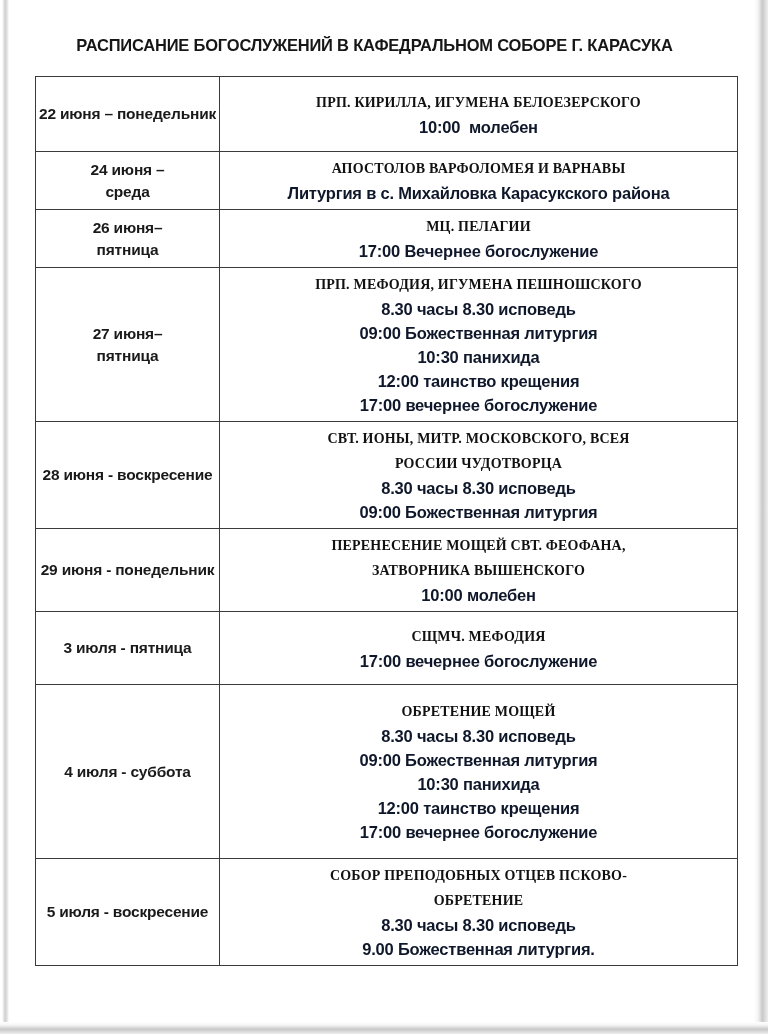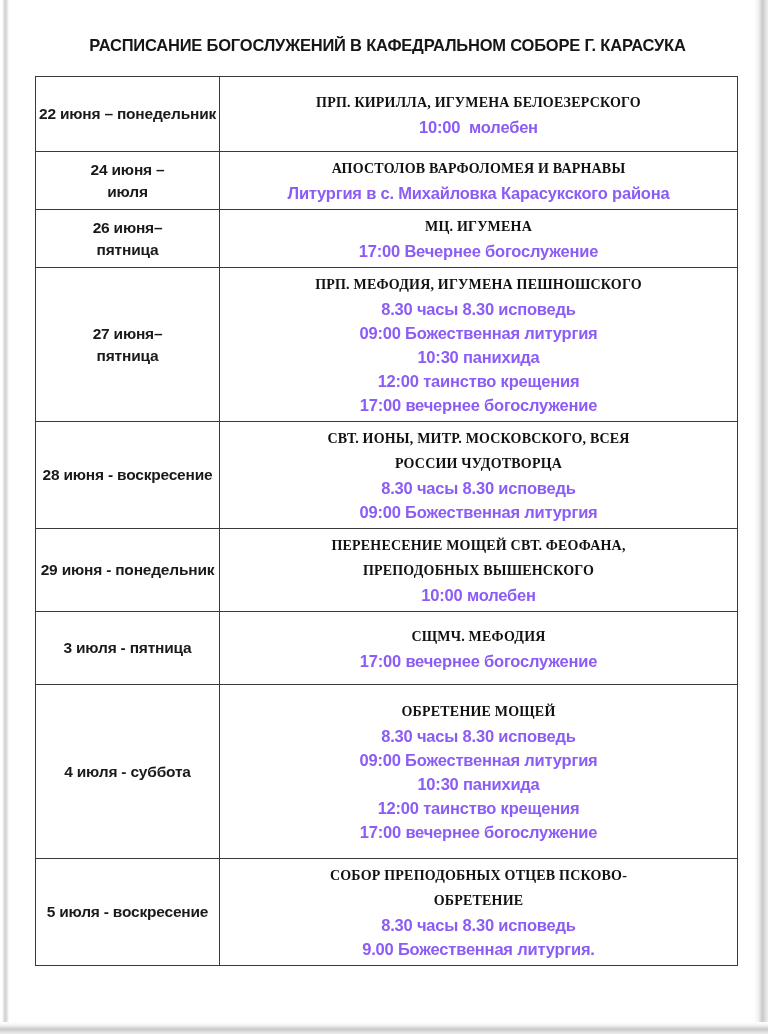--- a/index.html
+++ b/index.html
@@ -11,21 +11,21 @@
   
   .edge{position:absolute;pointer-events:none;}
   .edge-left{left:2px;top:0;width:7px;height:100%;
     background:linear-gradient(to right,#ffffff,#cfcfcf 45%,#e9e9e9 80%,#ffffff);}
   .edge-right{right:0;top:0;width:14px;height:100%;
     background:linear-gradient(to left,#efefef,#c9c9c9 40%,#f3f3f3 70%,#ffffff);}
   .edge-bottom{left:0;bottom:0;width:100%;height:12px;
     background:linear-gradient(to top,#ededed,#c9c9c9 40%,#f5f5f5 75%,#ffffff);}
 
   .doc-title{
-    position:absolute;left:37px;top:36px;width:701px;
+    position:absolute;left:24px;top:36px;width:701px;
     text-align:center;font-weight:bold;font-size:16.5px;letter-spacing:-0.2px;
     color:#161616;
   }
 
   .schedule{
     position:absolute;left:35px;top:76px;width:701px;
     border:1px solid #3a3a3a;
     display:flex;flex-direction:column;
     background:#fff;
   }
@@ -42,21 +42,21 @@
   .service-cell{
     flex:1;display:flex;flex-direction:column;justify-content:center;align-items:center;
     text-align:center;padding:4px 10px;
   }
   .title-line{
     font-family:"Liberation Serif","DejaVu Serif",serif;
     font-weight:bold;font-size:14px;line-height:25px;color:#111;
     letter-spacing:0.2px;
   }
   .event-line{
-    font-weight:bold;font-size:16.5px;line-height:24px;color:#8b5cf6;
+    font-weight:bold;font-size:16.5px;line-height:24px;color:#0f172a;
     letter-spacing:-0.2px;white-space:pre-wrap;
   }
   
   .row:nth-child(1){min-height:74px;}
   .row:nth-child(2){min-height:56px;}
   .row:nth-child(3){min-height:57px;}
   .row:nth-child(4){min-height:151px;}
   .row:nth-child(5){min-height:104px;}
   .row:nth-child(6){min-height:81px;}
   .row:nth-child(7){min-height:72px;}
@@ -79,35 +79,35 @@
       </div>
     <div class="cell service-cell">
         <div class="title-line">ПРП. КИРИЛЛА, ИГУМЕНА БЕЛОЕЗЕРСКОГО</div>
         <div class="event-line">10:00  молебен</div>
       </div>
   </div>
 
   <div class="row">
     <div class="cell date-cell">
         <div class="date-line">24 июня –</div>
-        <div class="date-line">июля</div>
+        <div class="date-line">среда</div>
       </div>
     <div class="cell service-cell">
         <div class="title-line">АПОСТОЛОВ ВАРФОЛОМЕЯ И ВАРНАВЫ</div>
         <div class="event-line">Литургия в с. Михайловка Карасукского района</div>
       </div>
   </div>
 
   <div class="row">
     <div class="cell date-cell">
         <div class="date-line">26 июня–</div>
         <div class="date-line">пятница</div>
       </div>
     <div class="cell service-cell">
-        <div class="title-line">МЦ. ИГУМЕНА</div>
+        <div class="title-line">МЦ. ПЕЛАГИИ</div>
         <div class="event-line">17:00 Вечернее богослужение</div>
       </div>
   </div>
 
   <div class="row">
     <div class="cell date-cell">
         <div class="date-line">27 июня–</div>
         <div class="date-line">пятница</div>
       </div>
     <div class="cell service-cell">
@@ -131,21 +131,21 @@
         <div class="event-line">09:00 Божественная литургия</div>
       </div>
   </div>
 
   <div class="row">
     <div class="cell date-cell">
         <div class="date-line">29 июня - понедельник</div>
       </div>
     <div class="cell service-cell">
         <div class="title-line">ПЕРЕНЕСЕНИЕ МОЩЕЙ СВТ. ФЕОФАНА,</div>
-        <div class="title-line">ПРЕПОДОБНЫХ ВЫШЕНСКОГО</div>
+        <div class="title-line">ЗАТВОРНИКА ВЫШЕНСКОГО</div>
         <div class="event-line">10:00 молебен</div>
       </div>
   </div>
 
   <div class="row">
     <div class="cell date-cell">
         <div class="date-line">3 июля - пятница</div>
       </div>
     <div class="cell service-cell">
         <div class="title-line">СЩМЧ. МЕФОДИЯ</div>

